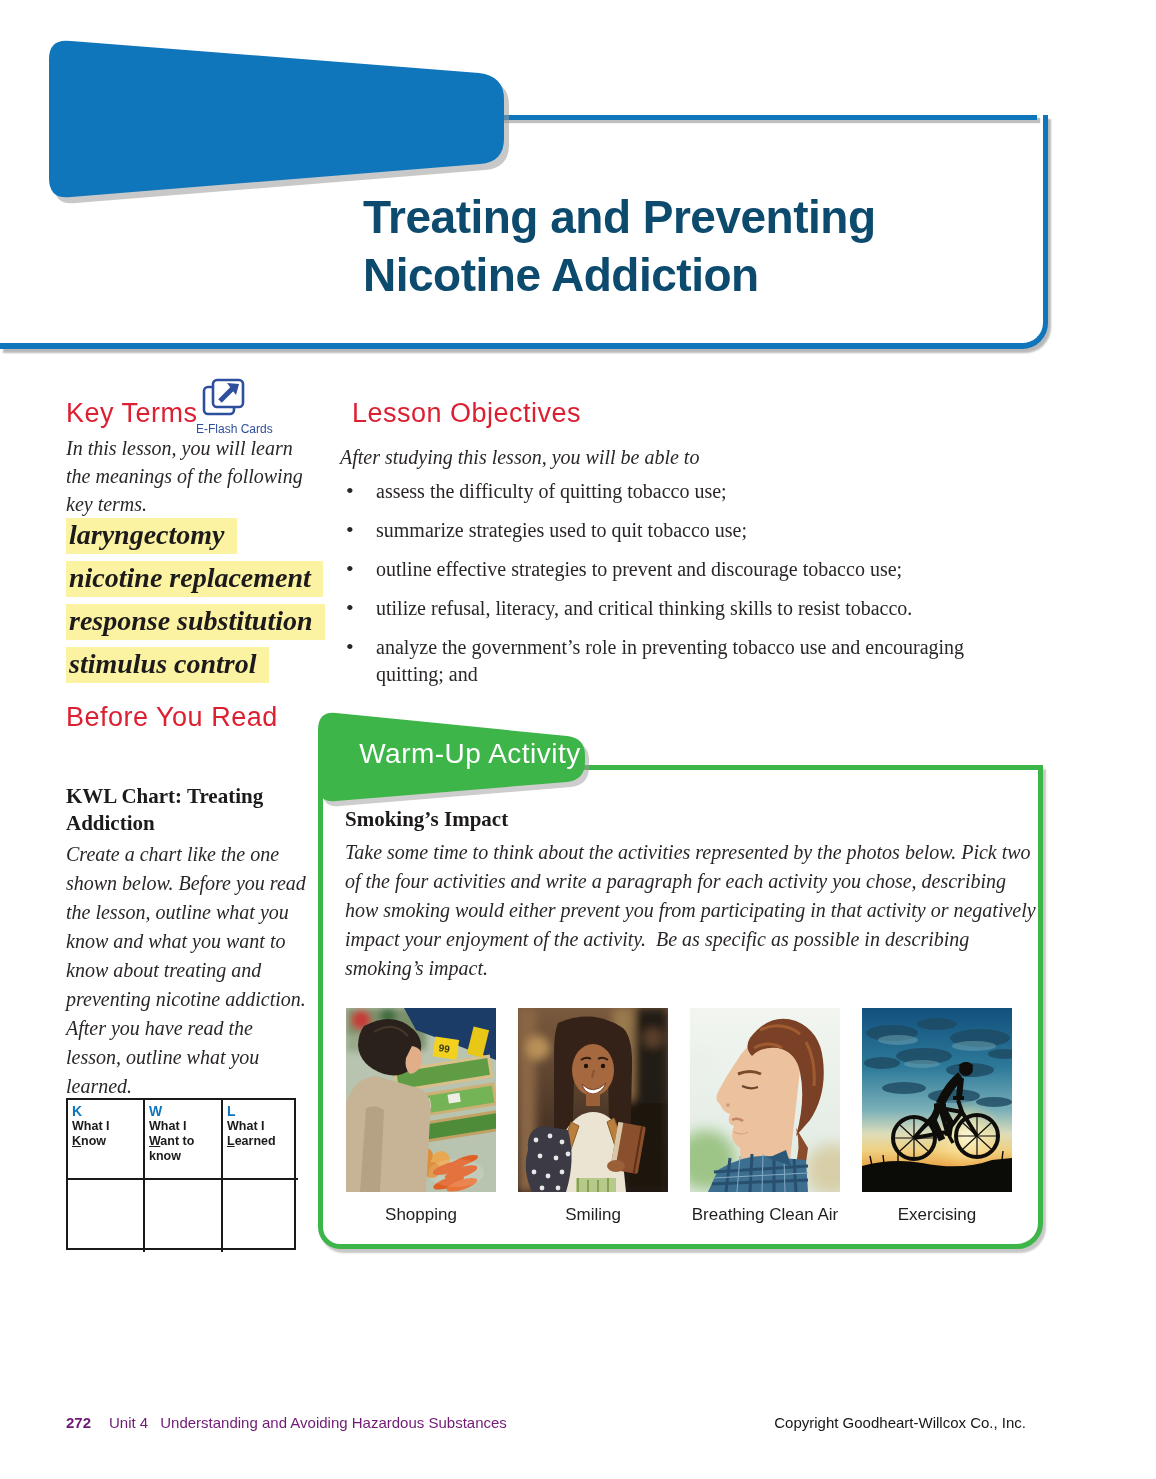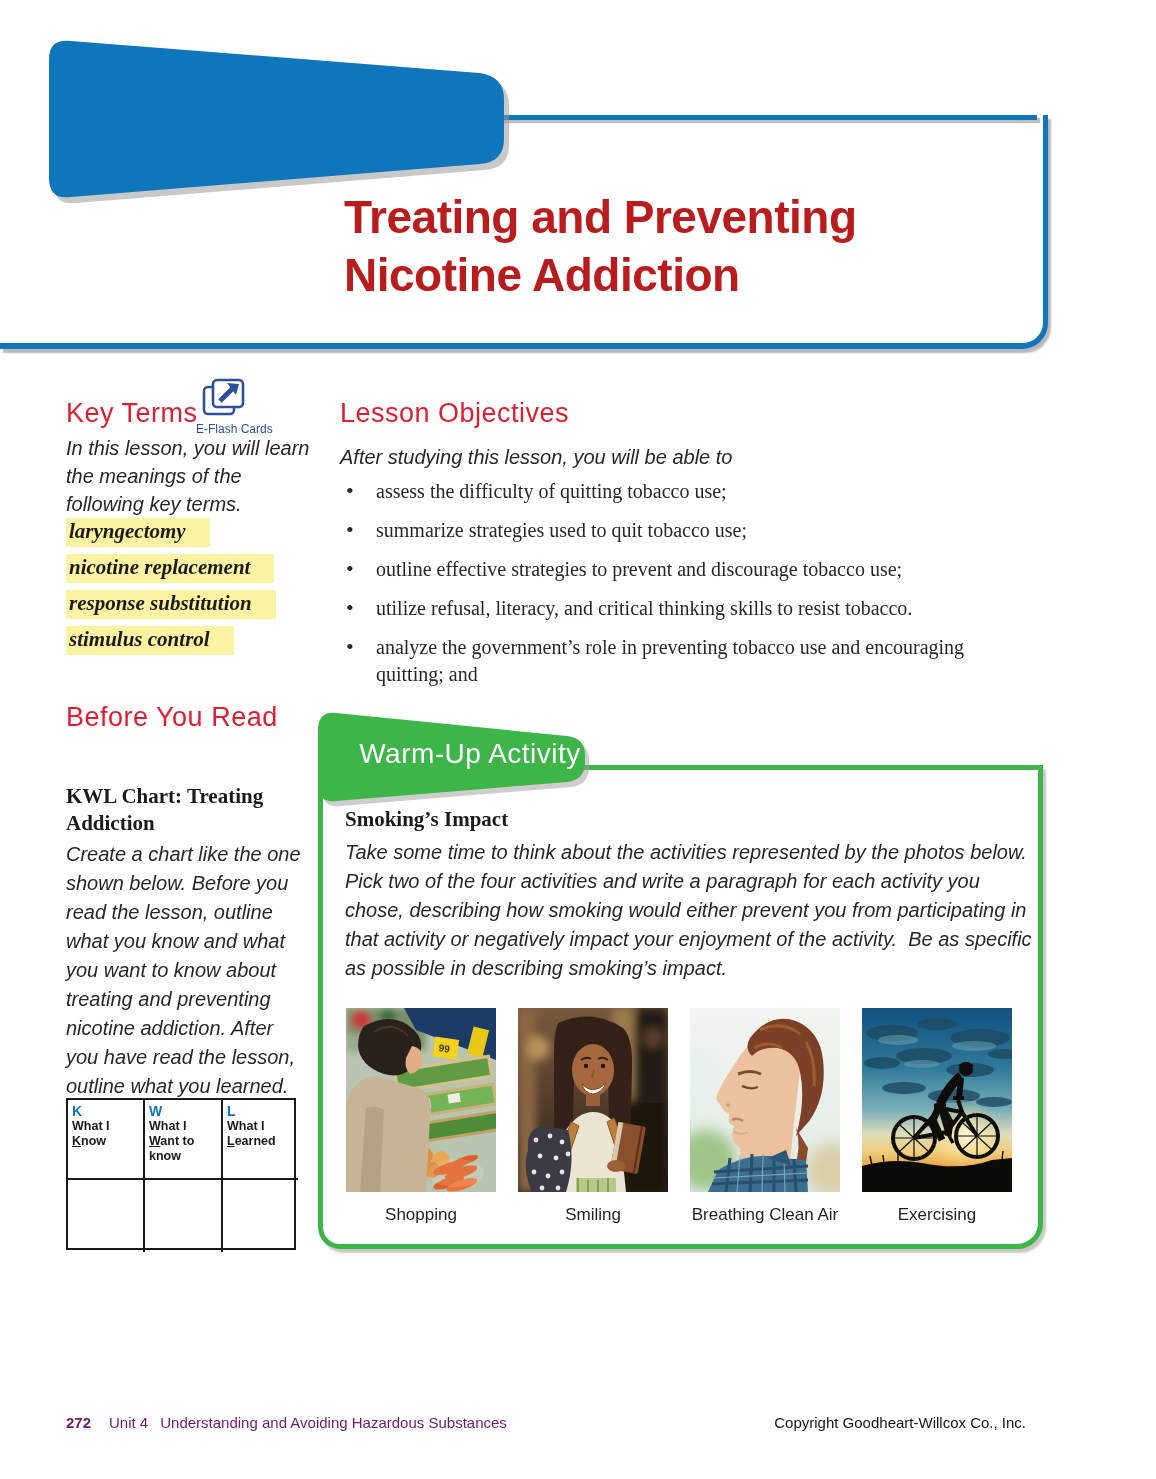--- a/index.html
+++ b/index.html
@@ -12,37 +12,37 @@
 
   
   .title-box{position:absolute;left:0;top:115px;width:1043px;height:228px;background:#fff;
              border-right:5px solid var(--accent-blue);border-bottom:6px solid var(--accent-blue);
              border-bottom-right-radius:26px;box-shadow:3px 4px 2px rgba(0,0,0,.28);}
   .title-topline{position:absolute;left:497px;top:115px;width:540px;height:5px;
                  background:var(--accent-blue);box-shadow:3px 3px 1px rgba(0,0,0,.25);}
   .banner-blue{position:absolute;left:25px;top:20px;color:var(--accent-blue);}
   .banner-blue-label{position:absolute;left:70px;top:88px;width:420px;color:#fff;
                      font-size:44px;letter-spacing:1px;}
-  .page-title{position:absolute;left:344px;top:188px;font-weight:bold;font-size:46px;
-              line-height:58px;letter-spacing:-.5px;color:#b91c1c;}
+  .page-title{position:absolute;left:363px;top:188px;font-weight:bold;font-size:46px;
+              line-height:58px;letter-spacing:-.5px;color:#0c4a6e;}
 
   
   .red-head{position:absolute;font-size:27px;color:var(--heading-red);letter-spacing:.5px;}
-  .serif-i{font-family:Liberation Sans, sans-serif;font-style:italic;font-size:20px;
+  .serif-i{font-family:Liberation Serif, serif;font-style:italic;font-size:20px;
            line-height:28px;color:#2a2627;}
   .serif-b{font-family:"Liberation Serif",serif;font-weight:bold;font-size:21px;
            line-height:27px;color:#1d1a1b;}
 
   
   .kt-intro{position:absolute;left:66px;top:434px;width:244px;}
   .kt-list{position:absolute;left:66px;top:518px;width:260px;}
   .kt-term{margin-bottom:7px;}
   .kt-term span{display:inline-block;background:var(--highlight-yellow);
      font-family:"Liberation Serif",serif;font-weight:bold;font-style:italic;
-     font-size:21px;padding:1px 24px 3px 3px;color:#1d1a1b;}
+     font-size:28px;padding:1px 12px 3px 3px;color:#1d1a1b;}
   .eflash{position:absolute;left:196px;top:378px;width:96px;text-align:left;cursor:pointer;}
   .eflash-label{display:block;margin-top:-2px;font-size:12px;color:var(--eflash-blue);}
 
   
   .obj-intro{position:absolute;left:340px;top:443px;width:680px;}
   .obj-list{position:absolute;left:344px;top:478px;width:676px;margin:0;padding:0;list-style:none;}
   .obj-list li{position:relative;padding-left:32px;margin-bottom:12px;
      font-family:"Liberation Serif",serif;font-size:20px;line-height:27px;color:#2a2627;}
   .obj-list li::before{content:"\2022";position:absolute;left:2px;top:-1px;font-size:22px;}
 
@@ -111,21 +111,21 @@
     <span class="eflash-label">E-Flash Cards</span>
   </div>
   <div class="serif-i kt-intro">In this lesson, you will learn the meanings of the following key terms.</div>
   <div class="kt-list">
     <div class="kt-term"><span>laryngectomy</span></div>
     <div class="kt-term"><span>nicotine replacement</span></div>
     <div class="kt-term"><span>response substitution</span></div>
     <div class="kt-term"><span>stimulus control</span></div>
   </div>
 
-  <div class="red-head" style="left:340px;top:398px">Lesson Objectives</div>
+  <div class="red-head" style="left:352px;top:398px">Lesson Objectives</div>
   <div class="serif-i obj-intro">After studying this lesson, you will be able to</div>
   <ul class="obj-list">
     <li>assess the difficulty of quitting tobacco use;</li>
     <li>summarize strategies used to quit tobacco use;</li>
     <li>outline effective strategies to prevent and discourage tobacco use;</li>
     <li>utilize refusal, literacy, and critical thinking skills to resist tobacco.</li>
     <li>analyze the government’s role in preventing tobacco use and encouraging quitting; and</li>
   </ul>
 
   <div class="red-head" style="left:66px;top:702px">Before You Read</div>

